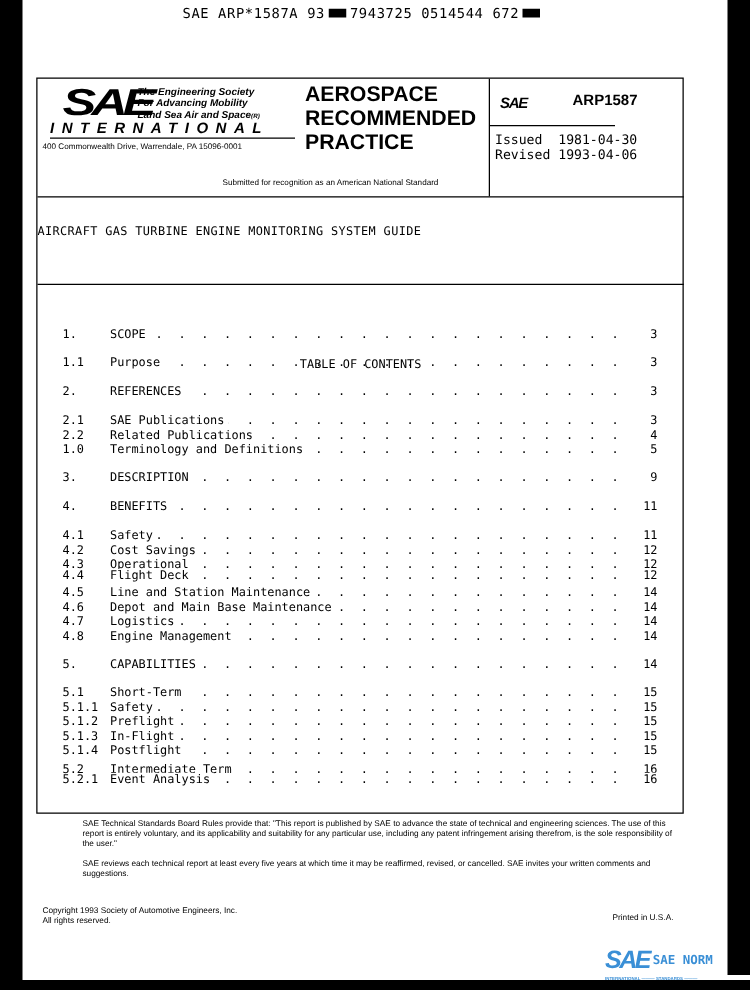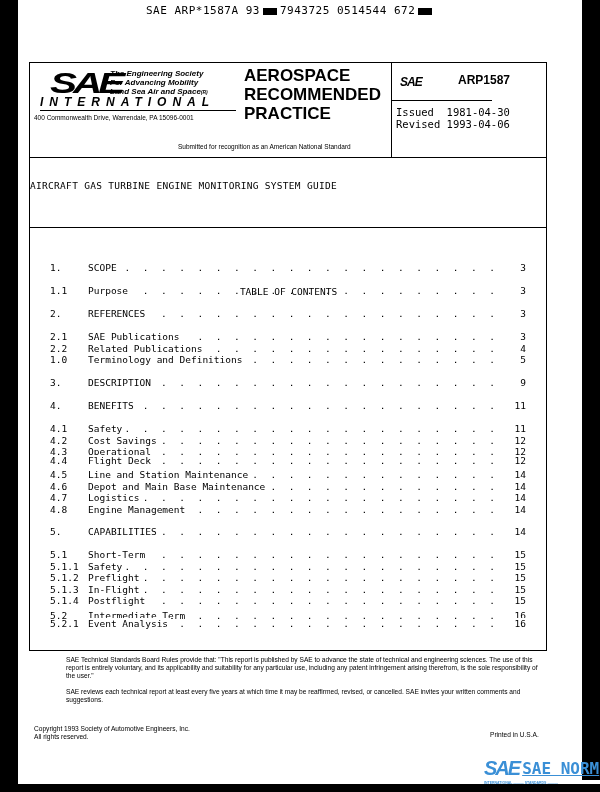--- a/index.html
+++ b/index.html
@@ -36,21 +36,21 @@
   .toc-label { position:absolute; left:38px; background:#fff; padding-right:3px; z-index:2; }
   .toc-dots { position:absolute; left:38px; right:18px; top:0; overflow:hidden; letter-spacing:3.4px; color:#000; z-index:1; }
   .toc-page { position:absolute; right:0; text-align:right; background:#fff; padding-left:3px; z-index:2; }
 
   .notice { position:absolute; left:66px; top:656px; width:480px; font-size:6.6px; line-height:8.2px; }
   .notice p { margin:0 0 7px 0; }
   .copyright { position:absolute; left:34px; top:725px; font-size:6.6px; line-height:8px; }
   .printed { position:absolute; left:490px; top:731px; font-size:6.6px; }
   .watermark { position:absolute; left:484px; top:757px; color:#3a8fd6; font-weight:bold; }
   .wm-logo { font-size:20px; font-style:italic; letter-spacing:-2px; vertical-align:middle; }
-  .wm-text { font-family:"DejaVu Sans Mono", monospace; font-size:16px; vertical-align:middle; margin-left:3px;text-decoration:underline; }
+  .wm-text { font-family:"DejaVu Sans Mono", monospace; font-size:10px; vertical-align:middle; margin-left:3px; }
   .wm-sub { position:absolute; left:0; top:24px; font-size:3.5px; color:#3a8fd6; white-space:nowrap; }
 </style>
 </head>
 <body>
 
 <div class="scan-left"></div>
 <div class="scan-right"></div>
 <div class="scan-bottom"></div>
 
 <div class="header-code"><span>SAE ARP*1587A 93</span><span class="blk"></span><span>7943725 0514544 672</span><span class="blk"></span></div>

